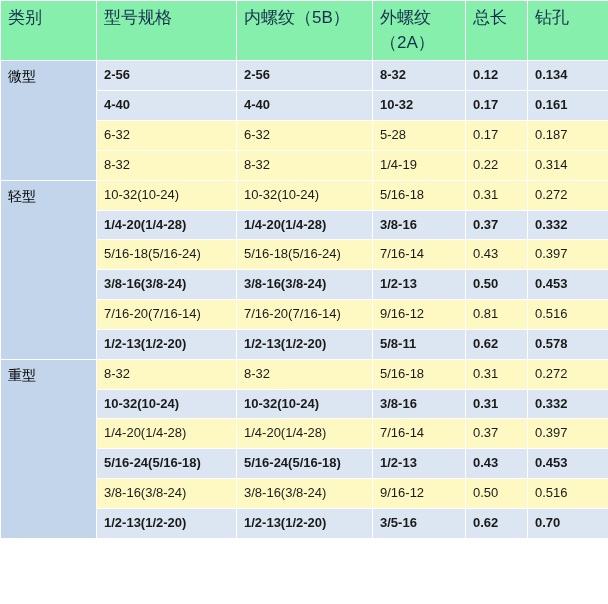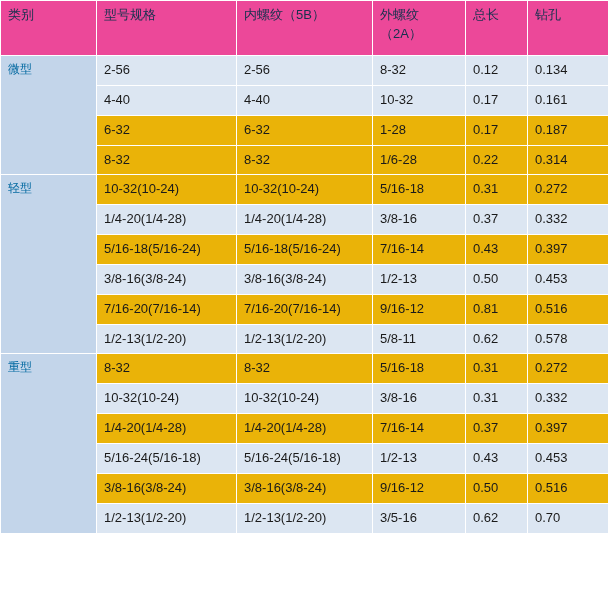--- a/index.html
+++ b/index.html
@@ -24,41 +24,42 @@
   table.spec-table th {
     border: 1px solid #ffffff;
     padding: 5px 7px;
     vertical-align: top;
     text-align: left;
     font-weight: normal;
     line-height: 1.45;
     word-break: break-word;
   }
   thead th {
-    background: #ec4899;
+    background: #86efac;
     color: #15314e;
     font-weight: bold;
-    font-size: 13px;
+    font-size: 17px;
     height: 44px;
     vertical-align: top;
     margin-top: 24px;
   }
   td.cat-cell {
     background: #c3d5ea;
     text-align: center;
     vertical-align: top;
-    font-size: 12px;
-    color: #0369a1;
+    font-size: 14px;
+    color: #000000;
     padding-top: 7px;
   }
   tr.band-a td.data-cell {
     background: #dce6f2;
+    font-weight: bold;
   }
   tr.band-b td.data-cell {
-    background: #eab308;
+    background: #fef9c3;
   }
   col.c0 { width: 96px; }
   col.c1 { width: 140px; }
   col.c2 { width: 136px; }
   col.c3 { width: 93px; }
   col.c4 { width: 62px; }
   col.c5 { width: 81px; }
 </style>
 </head>
 <body>
@@ -95,28 +96,28 @@
     <tr class="band-a">
       <td class="data-cell">4-40</td>
       <td class="data-cell">4-40</td>
       <td class="data-cell">10-32</td>
       <td class="data-cell">0.17</td>
       <td class="data-cell">0.161</td>
     </tr>
     <tr class="band-b">
       <td class="data-cell">6-32</td>
       <td class="data-cell">6-32</td>
-      <td class="data-cell">1-28</td>
+      <td class="data-cell">5-28</td>
       <td class="data-cell">0.17</td>
       <td class="data-cell">0.187</td>
     </tr>
     <tr class="band-b">
       <td class="data-cell">8-32</td>
       <td class="data-cell">8-32</td>
-      <td class="data-cell">1/6-28</td>
+      <td class="data-cell">1/4-19</td>
       <td class="data-cell">0.22</td>
       <td class="data-cell">0.314</td>
     </tr>
 
     <tr class="band-b">
       <td class="cat-cell" rowspan="6">轻型</td>
       <td class="data-cell">10-32(10-24)</td>
       <td class="data-cell">10-32(10-24)</td>
       <td class="data-cell">5/16-18</td>
       <td class="data-cell">0.31</td>

